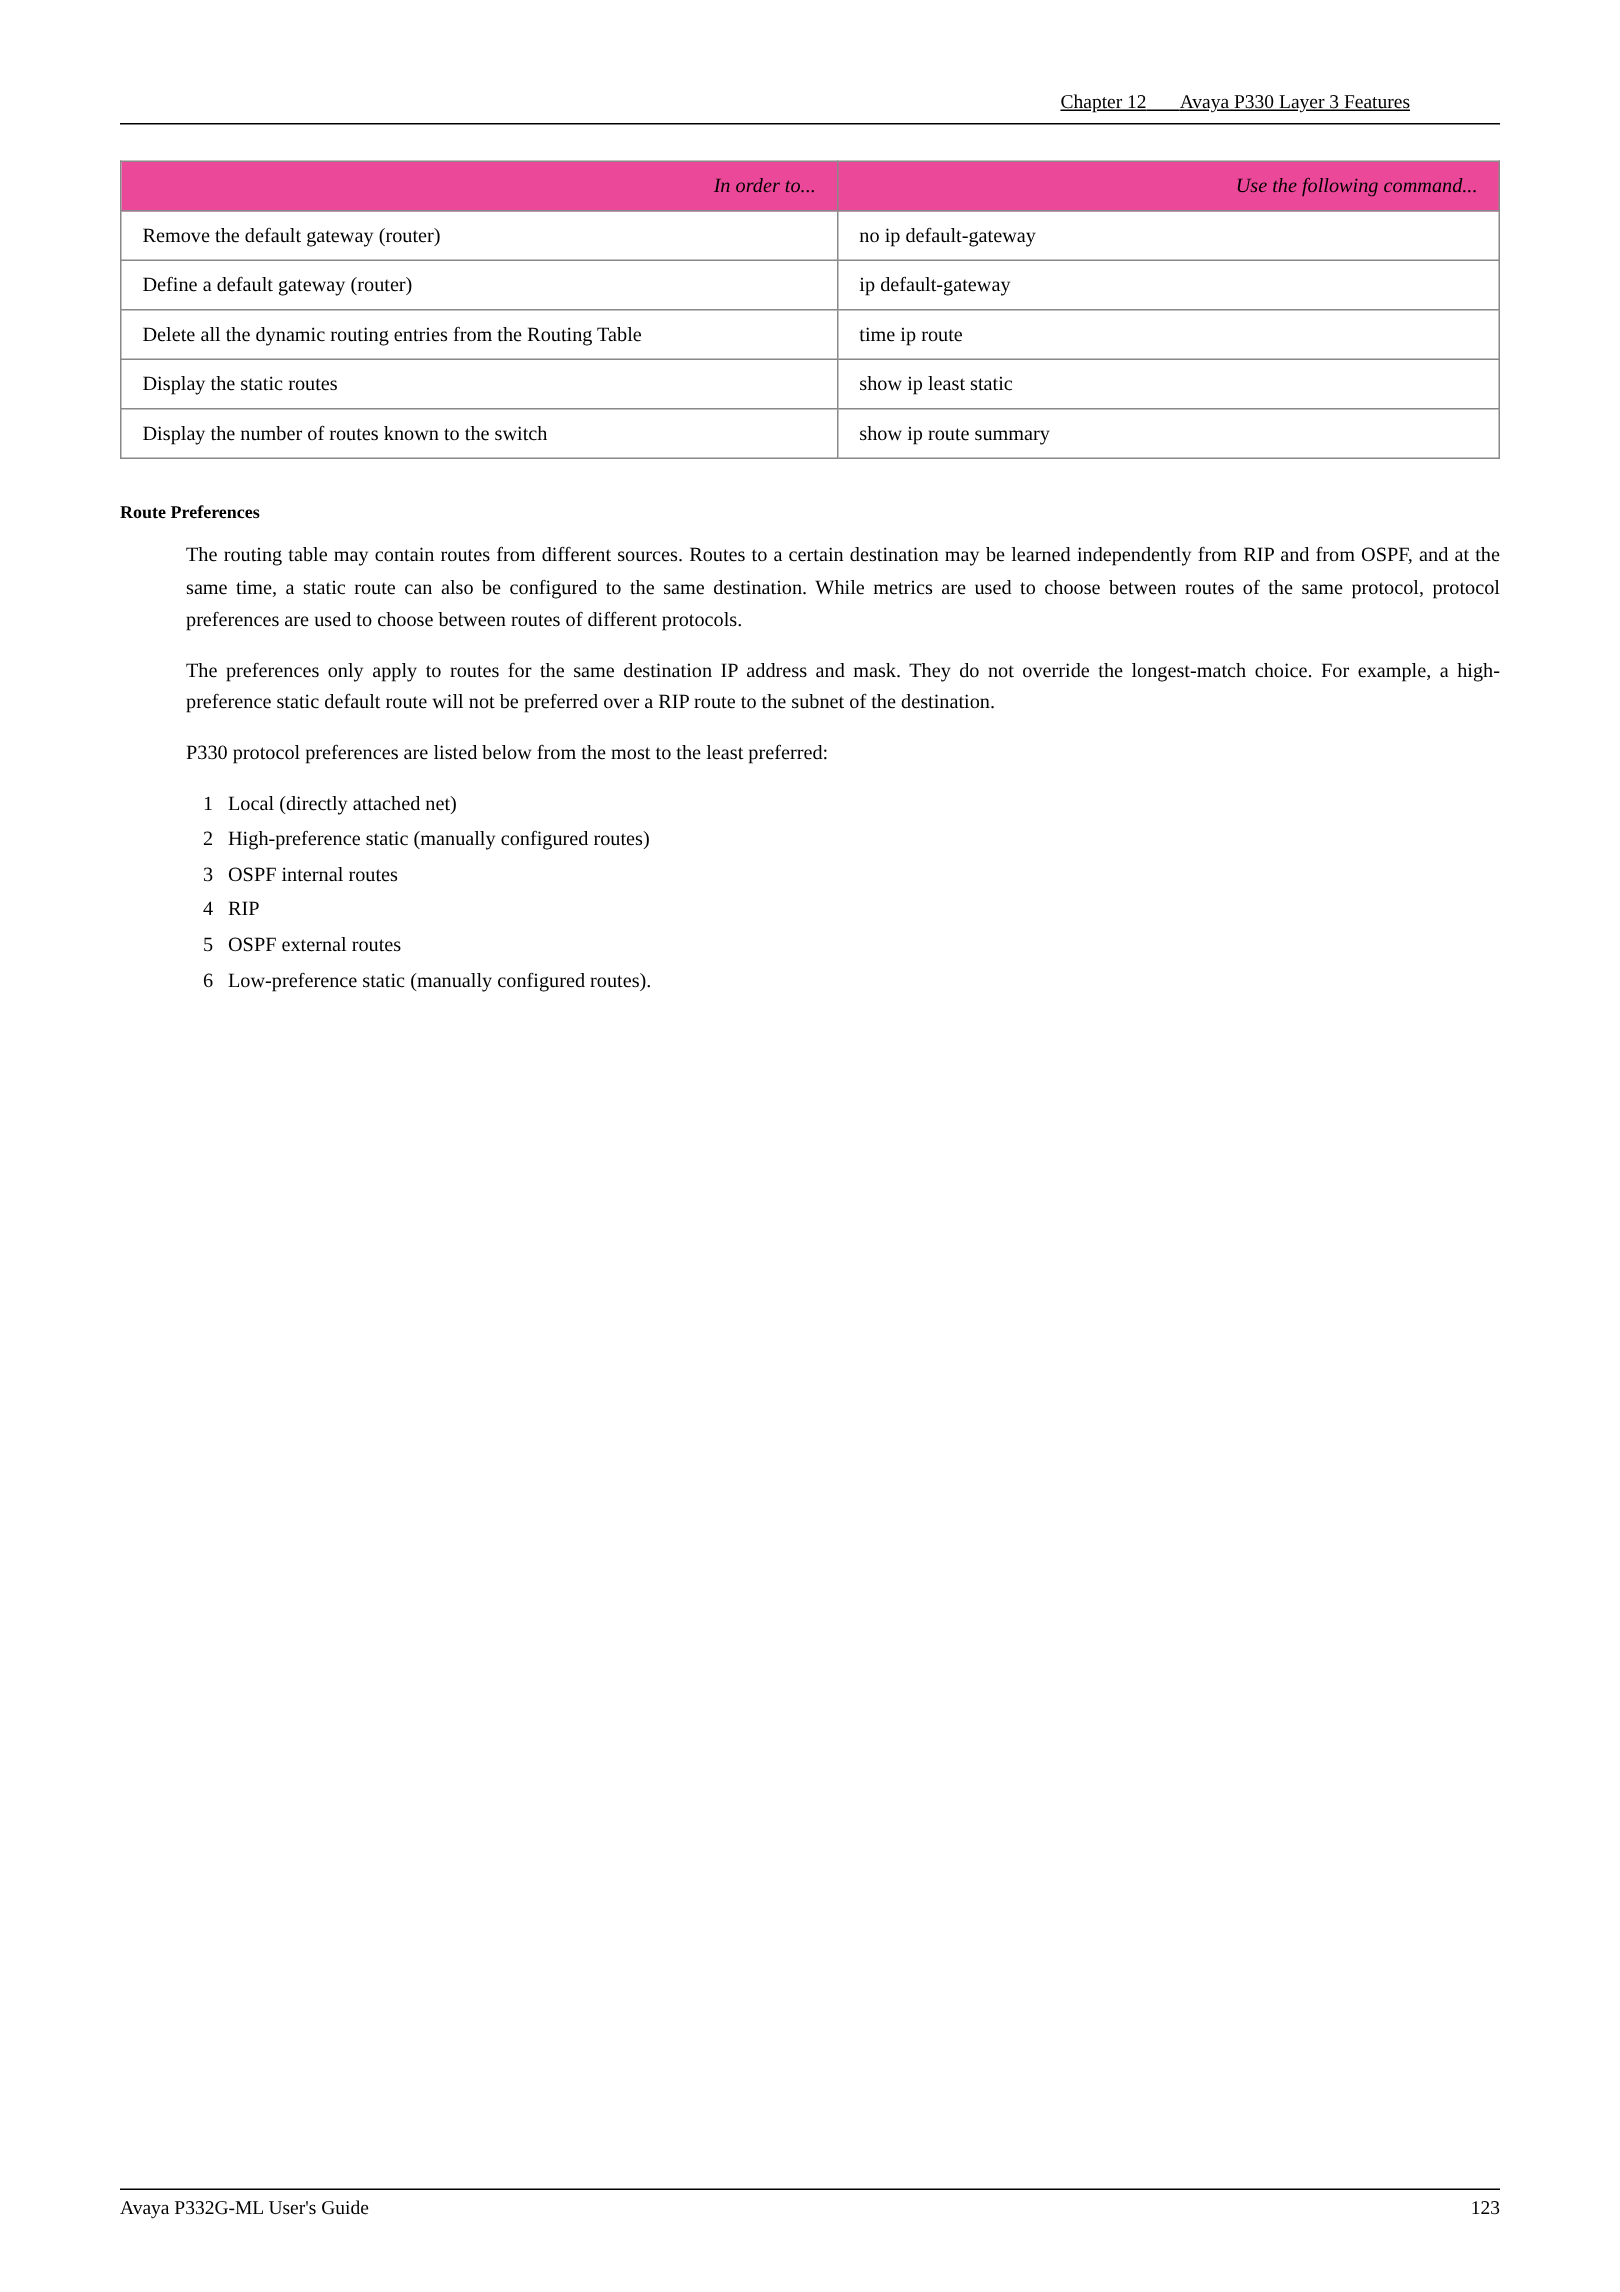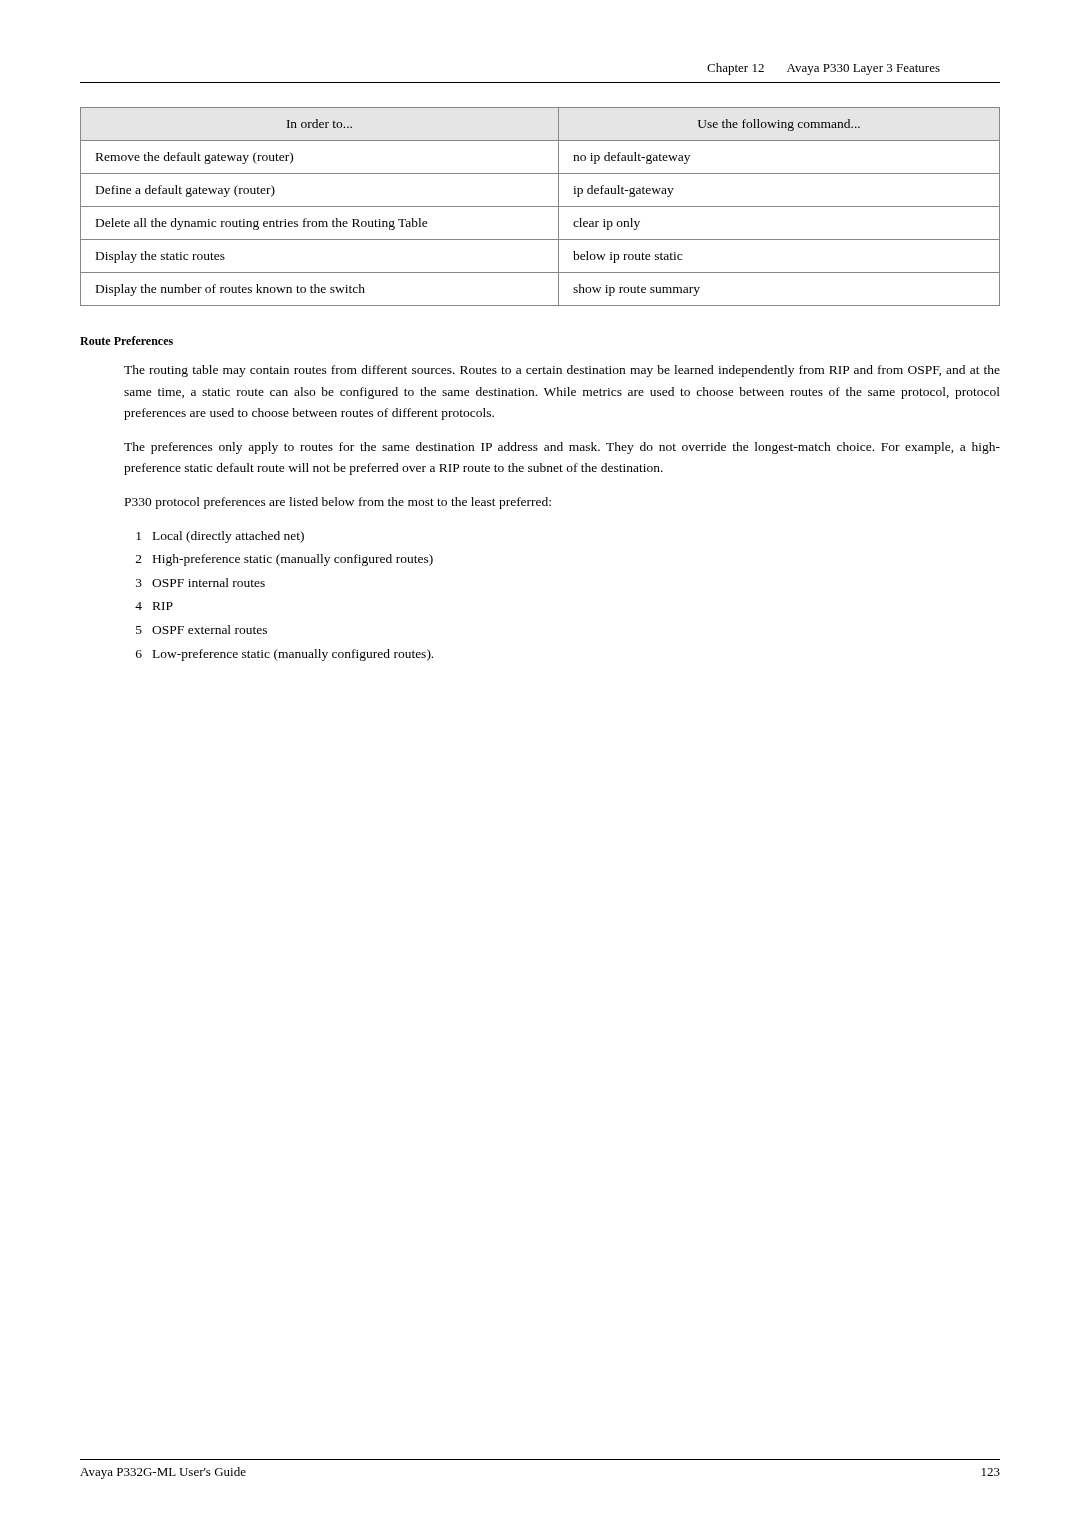--- a/index.html
+++ b/index.html
@@ -19,20 +19,21 @@
       padding: 60px 80px 60px 80px;
       position: relative;
     }
 
     .page-header {
       display: flex;
       justify-content: flex-end;
       align-items: flex-start;
       margin-bottom: 6px;
       font-size: 13px;
+      text-decoration: underline;
     }
 
     .chapter-label {
       margin-right: 60px;
     }
 
     .top-rule {
       border: none;
       border-top: 1.5px solid #000;
       margin-bottom: 24px;
@@ -48,21 +49,23 @@
 
     .routing-table th,
     .routing-table td {
       border: 1px solid #888;
       padding: 8px 14px;
       vertical-align: top;
     }
 
     .routing-table thead th {
       font-weight: normal;
-      background: #e5e5e5;
+      font-style: italic;
+      background: #ec4899;
+      text-align: right;
     }
 
     .routing-table tbody td {
       font-weight: normal;
     }
 
     .col-left { width: 52%; }
     .col-right { width: 48%; }
 
     
@@ -152,25 +155,25 @@
     <tr>
           <td class="col-left">Remove the default gateway (router)</td>
           <td class="col-right">no ip default-gateway</td>
         </tr>
         <tr>
           <td class="col-left">Define a default gateway (router)</td>
           <td class="col-right">ip default-gateway</td>
         </tr>
         <tr>
           <td class="col-left">Delete all the dynamic routing entries from the Routing Table</td>
-          <td class="col-right">clear ip only</td>
+          <td class="col-right">time ip route</td>
         </tr>
         <tr>
           <td class="col-left">Display the static routes</td>
-          <td class="col-right">below ip route static</td>
+          <td class="col-right">show ip least static</td>
         </tr>
         <tr>
           <td class="col-left">Display the number of routes known to the switch</td>
           <td class="col-right">show ip route summary</td>
         </tr>
       </tbody>
   </table>
 
   <div class="route-prefs-section">
     <div class="route-prefs-heading">Route Preferences</div>

